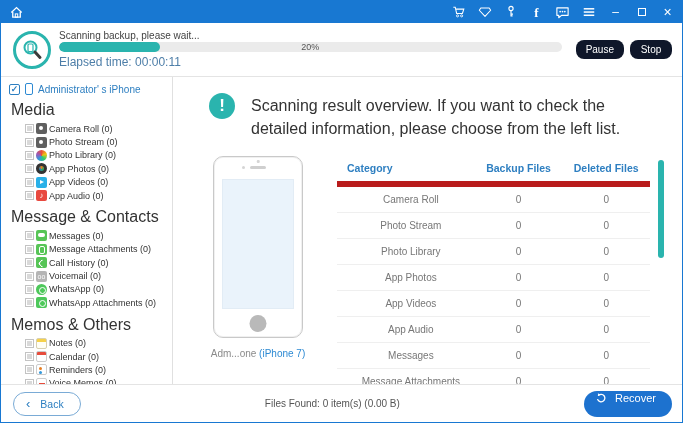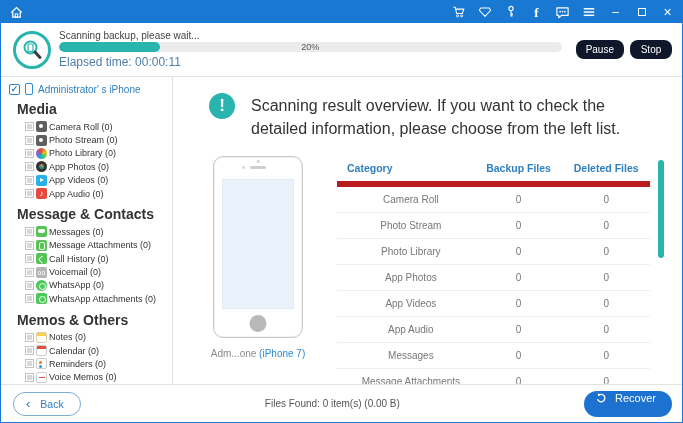--- a/index.html
+++ b/index.html
@@ -28,21 +28,21 @@
   .prog-btns { display:flex; gap:6px; flex:0 0 auto; }
   .sm-btn { min-width:42px; height:19px; padding:0 10px; background:#0f172a; color:#fff; font-size:10px; border:none; border-radius:8px; cursor:pointer; font-family:inherit; }
 
   
   .body-row { flex:1; display:flex; min-height:0; }
   .sidebar { width:172px; border-right:1px solid #e0e0e0; padding:6px 4px 4px 8px; overflow:hidden; }
   .dev-row { display:flex; align-items:center; gap:5px; cursor:pointer; }
   .cb-checked { width:11px; height:11px; border:1px solid #2d7fc1; border-radius:2px; background:#fff; color:#2d7fc1; font-size:9px; line-height:9px; text-align:center; font-weight:bold; }
   .phone-mini { width:8px; height:12px; border:1.3px solid #2d8ad3; border-radius:2px; }
   .dev-name { font-size:10px; color:#2d7fc1; }
-  .sec-title { font-size:14px; color:#333; font-weight:bold; margin:6px 0 3px 8px; }
+  .sec-title { font-size:16px; color:#333; font-weight:normal; margin:6px 0 3px 2px; }
   .tree-item { display:flex; align-items:center; gap:2px; padding:1.2px 0 1.2px 16px; cursor:pointer; }
   .cb-item { width:9px; height:9px; border:1px solid #c3c3c3; background:#fff; padding:1px; flex:0 0 auto; }
   .cb-item i { display:block; width:100%; height:100%; background:#d9d9d9; }
   .tree-label { font-size:9px; color:#333; white-space:nowrap; }
   .li-ic { width:11px; height:11px; border-radius:2px; flex:0 0 auto; position:relative; }
 
   .ic-camera, .ic-camera2 { background:#5f5f5f; }
   .ic-camera::after, .ic-camera2::after { content:""; position:absolute; left:3px; top:3px; width:4px; height:4px; border-radius:50%; background:#fff; }
   .ic-flower { border-radius:50%; background:conic-gradient(#e74c3c,#f1c40f,#2ecc71,#3498db,#9b59b6,#e74c3c); }
   .ic-appphotos { border-radius:50%; background:#333; }

